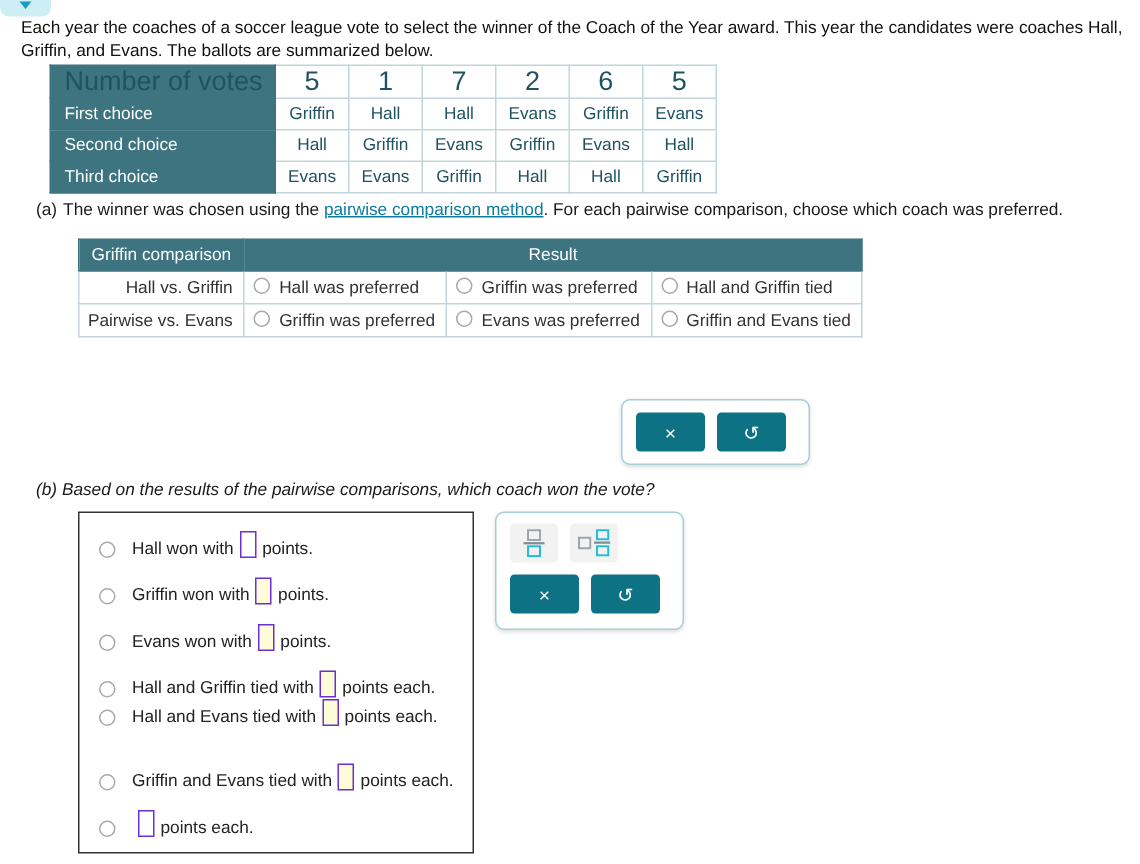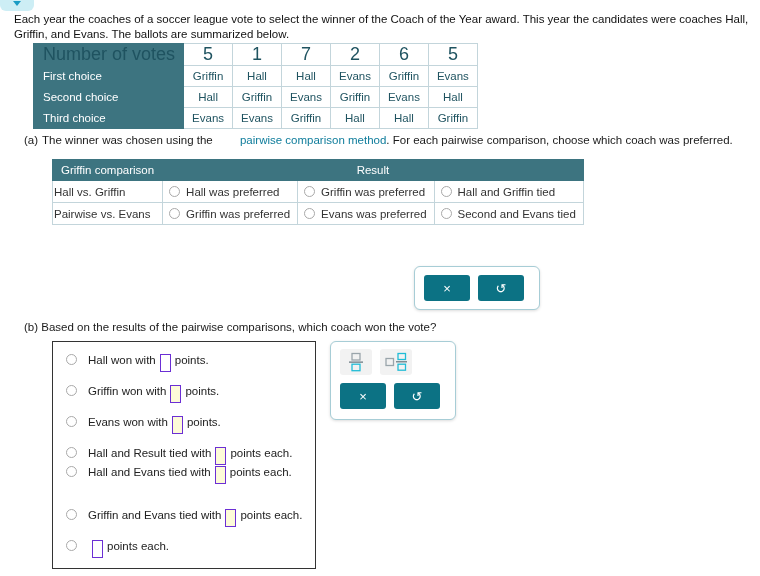--- a/index.html
+++ b/index.html
@@ -82,22 +82,22 @@
   
   .part-a-text {
     position: absolute;
     left: 24px;
     top: 134px;
     font-size: 11.5px;
   }
   .part-a-text .lbl { margin-right: 4px; }
   .link {
     color: #0e7c9b;
+    text-decoration: underline;
     cursor: pointer;
-    margin-left: 24px;
   }
 
   .pairwise {
     position: absolute;
     left: 52px;
     top: 159px;
     border-collapse: collapse;
     font-size: 11.5px;
   }
   .pairwise th {
@@ -110,21 +110,21 @@
     text-align: left;
   }
   .pairwise th.result-head { text-align: center; }
   .pairwise td {
     border: 1px solid #c3d5db;
     height: 21px;
     padding: 0 7px;
     color: #333;
     white-space: nowrap;
   }
-  .pairwise td.namecell { padding-left: 1px; }
+  .pairwise td.namecell { padding-left: 1px; text-align: right; }
   .pairwise td.optcell { padding-left: 6px; }
 
   .radio {
     display: inline-block;
     width: 9px;
     height: 9px;
     border: 1px solid #a9a9a9;
     border-radius: 50%;
     background: #fff;
     vertical-align: -1px;
@@ -186,36 +186,37 @@
   .tool-b .tbtn { width: 46px; height: 26px; top: 41px; }
   .tool-b .btn-clear { left: 9px; }
   .tool-b .btn-undo  { left: 63px; }
 
   
   .part-b-text {
     position: absolute;
     left: 24px;
     top: 321px;
     font-size: 11.5px;
+    font-style: italic;
   }
   .choices {
     position: absolute;
     left: 52px;
     top: 341px;
     width: 264px;
     height: 228px;
     border: 1px solid #333;
     background: #ffffff;
     box-sizing: border-box;
   }
   .choice {
     position: absolute;
     left: 13px;
     display: flex;
-    align-items: flex-start;
+    align-items: flex-end;
     font-size: 11.5px;
     color: #222;
     white-space: nowrap;
   }
   .choice .radio { margin-right: 11px; }
   .ansbox {
     display: inline-block;
     width: 9px;
     height: 16px;
     border: 1px solid #6b2fd4;
@@ -291,21 +292,21 @@
     <tr>
       <td class="namecell">Hall vs. Griffin</td>
       <td class="optcell"><span class="radio"></span><span>Hall was preferred</span></td>
       <td class="optcell"><span class="radio"></span><span>Griffin was preferred</span></td>
       <td class="optcell"><span class="radio"></span><span>Hall and Griffin tied</span></td>
     </tr>
     <tr>
       <td class="namecell">Pairwise vs. Evans</td>
       <td class="optcell"><span class="radio"></span><span>Griffin was preferred</span></td>
       <td class="optcell"><span class="radio"></span><span>Evans was preferred</span></td>
-      <td class="optcell"><span class="radio"></span><span>Second and Evans tied</span></td>
+      <td class="optcell"><span class="radio"></span><span>Griffin and Evans tied</span></td>
     </tr>
   </tbody>
 </table>
 
 <div class="toolbox tool-a">
   <button class="tbtn btn-clear">×</button>
   <button class="tbtn btn-undo">↺</button>
 </div>
 
 <div class="part-b-text">
@@ -327,21 +328,21 @@
     <span>points.</span>
   </div>
   <div class="choice" style="top:74px">
     <span class="radio"></span>
     <span>Evans won with</span>
     <span class="ansbox filled"></span>
     <span>points.</span>
   </div>
   <div class="choice" style="top:105px">
     <span class="radio"></span>
-    <span>Hall and Result tied with</span>
+    <span>Hall and Griffin tied with</span>
     <span class="ansbox filled"></span>
     <span>points each.</span>
   </div>
   <div class="choice" style="top:124px">
     <span class="radio"></span>
     <span>Hall and Evans tied with</span>
     <span class="ansbox filled"></span>
     <span>points each.</span>
   </div>
   <div class="choice" style="top:167px">

